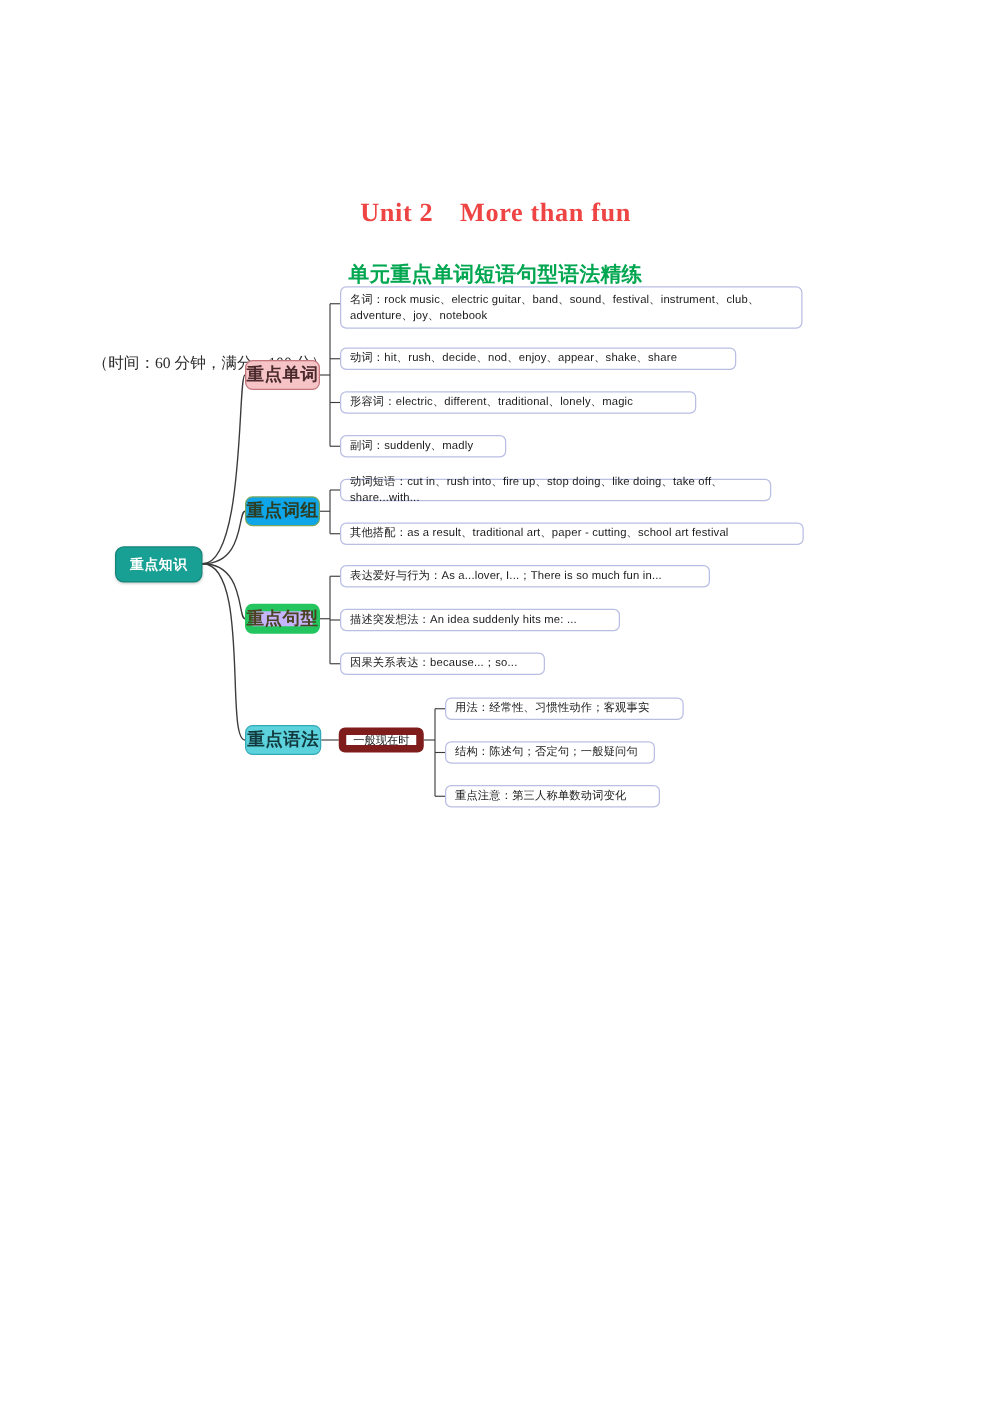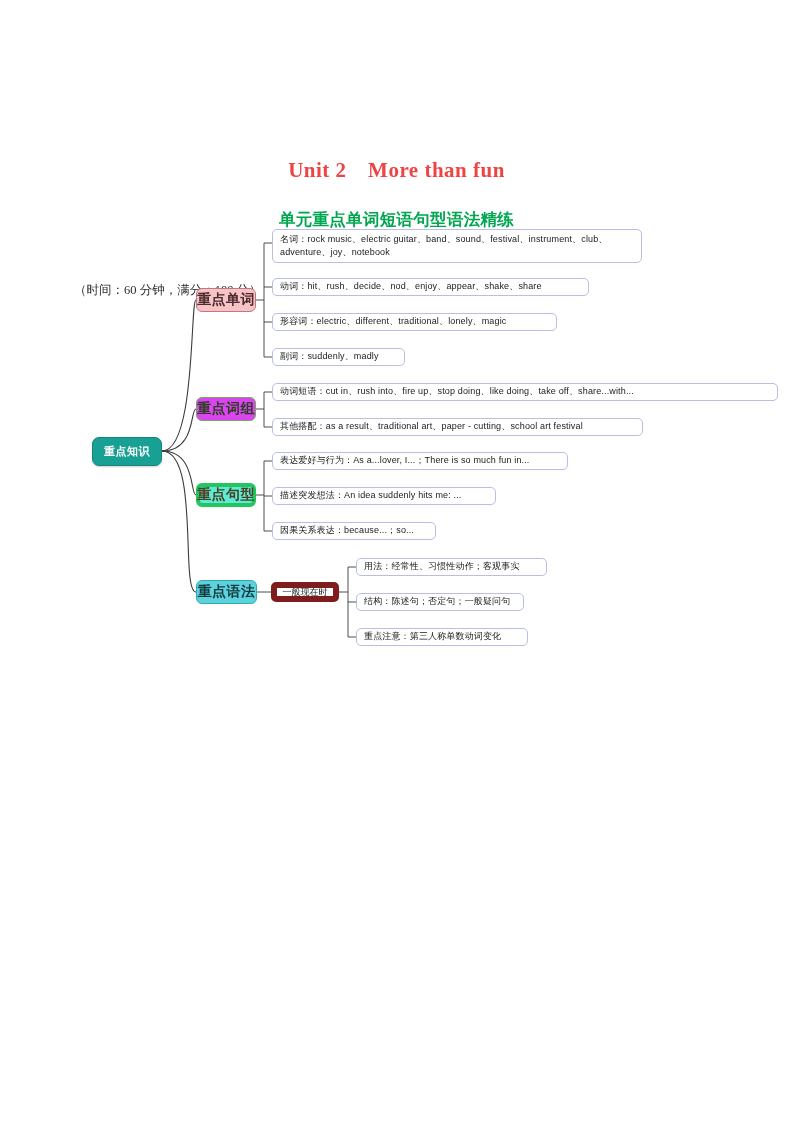--- a/index.html
+++ b/index.html
@@ -85,22 +85,22 @@
   .node-branch {
     border-radius: 6px;
     font-size: 14px;
     font-weight: bold;
     padding: 0 8px;
     justify-content: center;
     letter-spacing: 0.4px;
     color: #333333;
   }
   .branch-words   { background: #f6c3c6; border: 1px solid #c4787e; color: #4a2a2c; }
-  .branch-phrases { background: #d946ef; border: 1px solid #78a85e; color: #2c3d22; }
-  .branch-patterns{ background: #5eead4; border: 4px solid #22c55e; color: #4a4222; }
+  .branch-phrases { background: #0ea5e9; border: 1px solid #78a85e; color: #2c3d22; }
+  .branch-patterns{ background: #c4b5fd; border: 6px solid #22c55e; color: #4a4222; }
   .branch-grammar { background: #5cd2dd; border: 1px solid #32aab6; color: #123a3e; }
 
   
   .node-leaf {
     background: #ffffff;
     border: 1px solid #b9bee3;
     border-radius: 5px;
     font-size: 9px;
     color: #1a1a1a;
     padding: 3px 7px;
@@ -174,21 +174,21 @@
 
 <div class="node node-branch branch-words" style="left:196px; top:288px; width:60px; height:24px;">重点单词</div>
 
 <div class="node node-leaf two-line" style="left:272px; top:229px; width:370px; min-height:30px;">名词：rock music、electric guitar、band、sound、festival、instrument、club、adventure、joy、notebook</div>
 <div class="node node-leaf" style="left:272px; top:278px; width:317px; height:18px;">动词：hit、rush、decide、nod、enjoy、appear、shake、share</div>
 <div class="node node-leaf" style="left:272px; top:313px; width:285px; height:18px;">形容词：electric、different、traditional、lonely、magic</div>
 <div class="node node-leaf" style="left:272px; top:348px; width:133px; height:18px;">副词：suddenly、madly</div>
 
 <div class="node node-branch branch-phrases" style="left:196px; top:397px; width:60px; height:24px;">重点词组</div>
 
-<div class="node node-leaf" style="left:272px; top:383px; width:506px; height:18px;">动词短语：cut in、rush into、fire up、stop doing、like doing、take off、share...with...</div>
+<div class="node node-leaf" style="left:272px; top:383px; width:345px; height:18px;">动词短语：cut in、rush into、fire up、stop doing、like doing、take off、share...with...</div>
 <div class="node node-leaf" style="left:272px; top:418px; width:371px; height:18px;">其他搭配：as a result、traditional art、paper - cutting、school art festival</div>
 
 <div class="node node-branch branch-patterns" style="left:196px; top:483px; width:60px; height:24px;">重点句型</div>
 
 <div class="node node-leaf" style="left:272px; top:452px; width:296px; height:18px;">表达爱好与行为：As a...lover, I...；There is so much fun in...</div>
 <div class="node node-leaf" style="left:272px; top:487px; width:224px; height:18px;">描述突发想法：An idea suddenly hits me: ...</div>
 <div class="node node-leaf" style="left:272px; top:522px; width:164px; height:18px;">因果关系表达：because...；so...</div>
 
 <div class="node node-branch branch-grammar" style="left:196px; top:580px; width:61px; height:24px;">重点语法</div>
 

